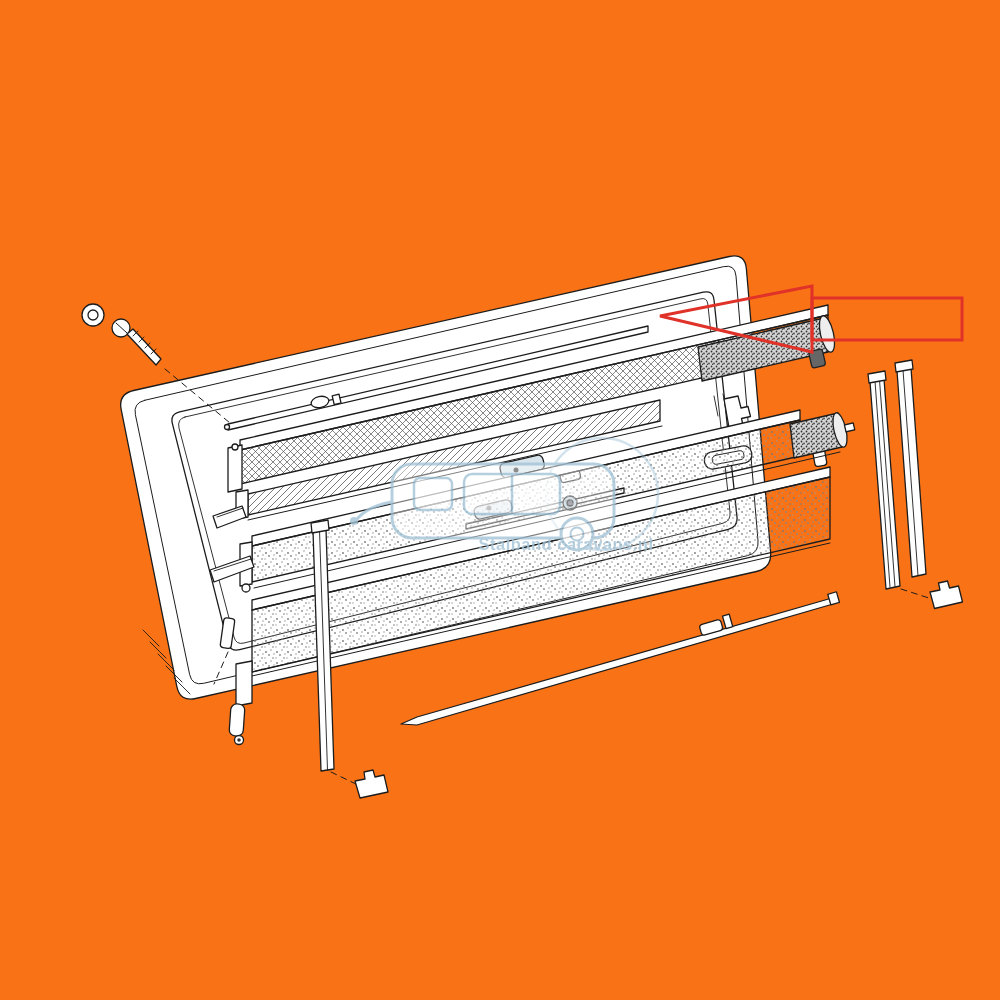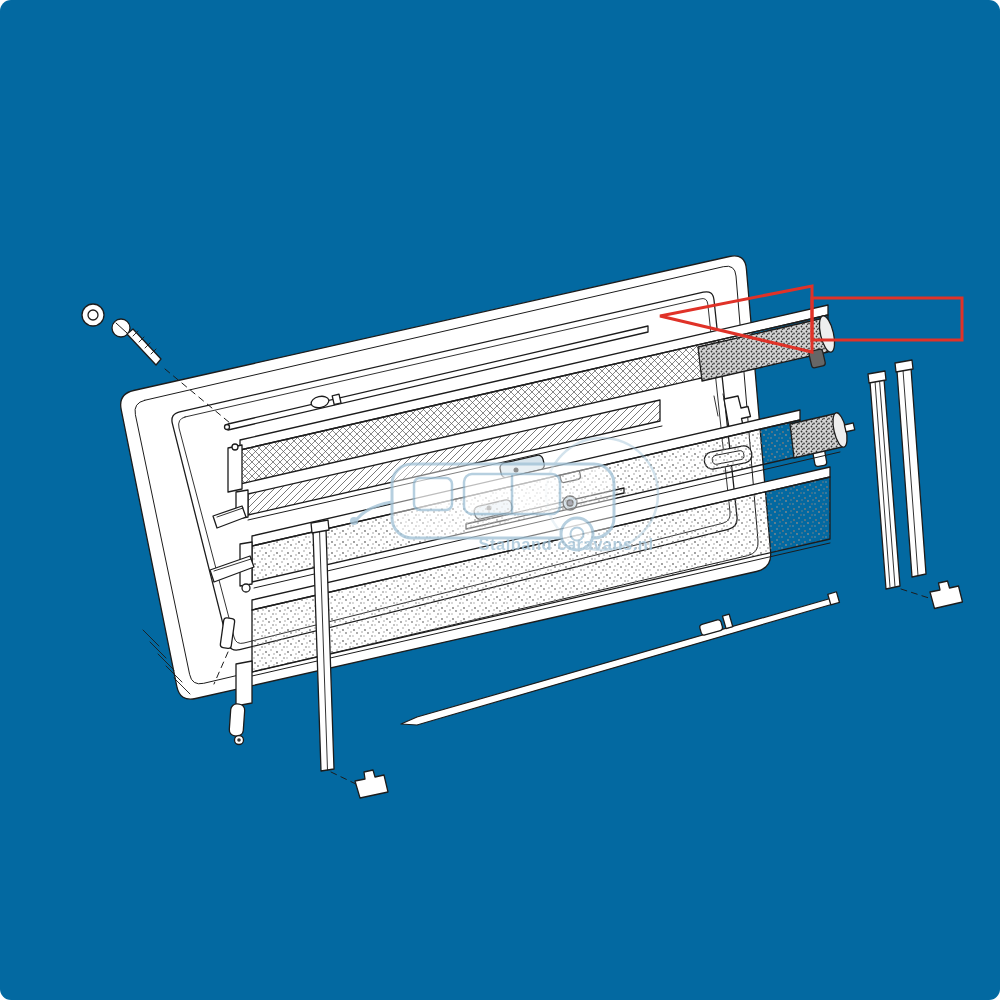--- a/index.html
+++ b/index.html
@@ -1,17 +1,17 @@
 <!DOCTYPE html>
 <html><head>
 <meta charset="utf-8">
 <style>
   html,body{margin:0;padding:0;background:#ffffff;}
-  .canvas{position:relative;width:1000px;height:1000px;background:#0369a1;overflow:hidden;
-          font-family:"Liberation Sans",sans-serif;border-radius:11px;}
+  .canvas{position:relative;width:1000px;height:1000px;background:#f97316;overflow:hidden;
+          font-family:"Liberation Sans",sans-serif;}
   .canvas svg{position:absolute;left:0;top:0;}
   text{font-family:"Liberation Sans",sans-serif;font-weight:bold;}
 </style>
 </head>
 <body>
 
 <div class="canvas">
 <svg width="1000" height="1000" viewBox="0 0 1000 1000">
   <defs>
     <pattern id="xh" width="7" height="7" patternUnits="userSpaceOnUse">

